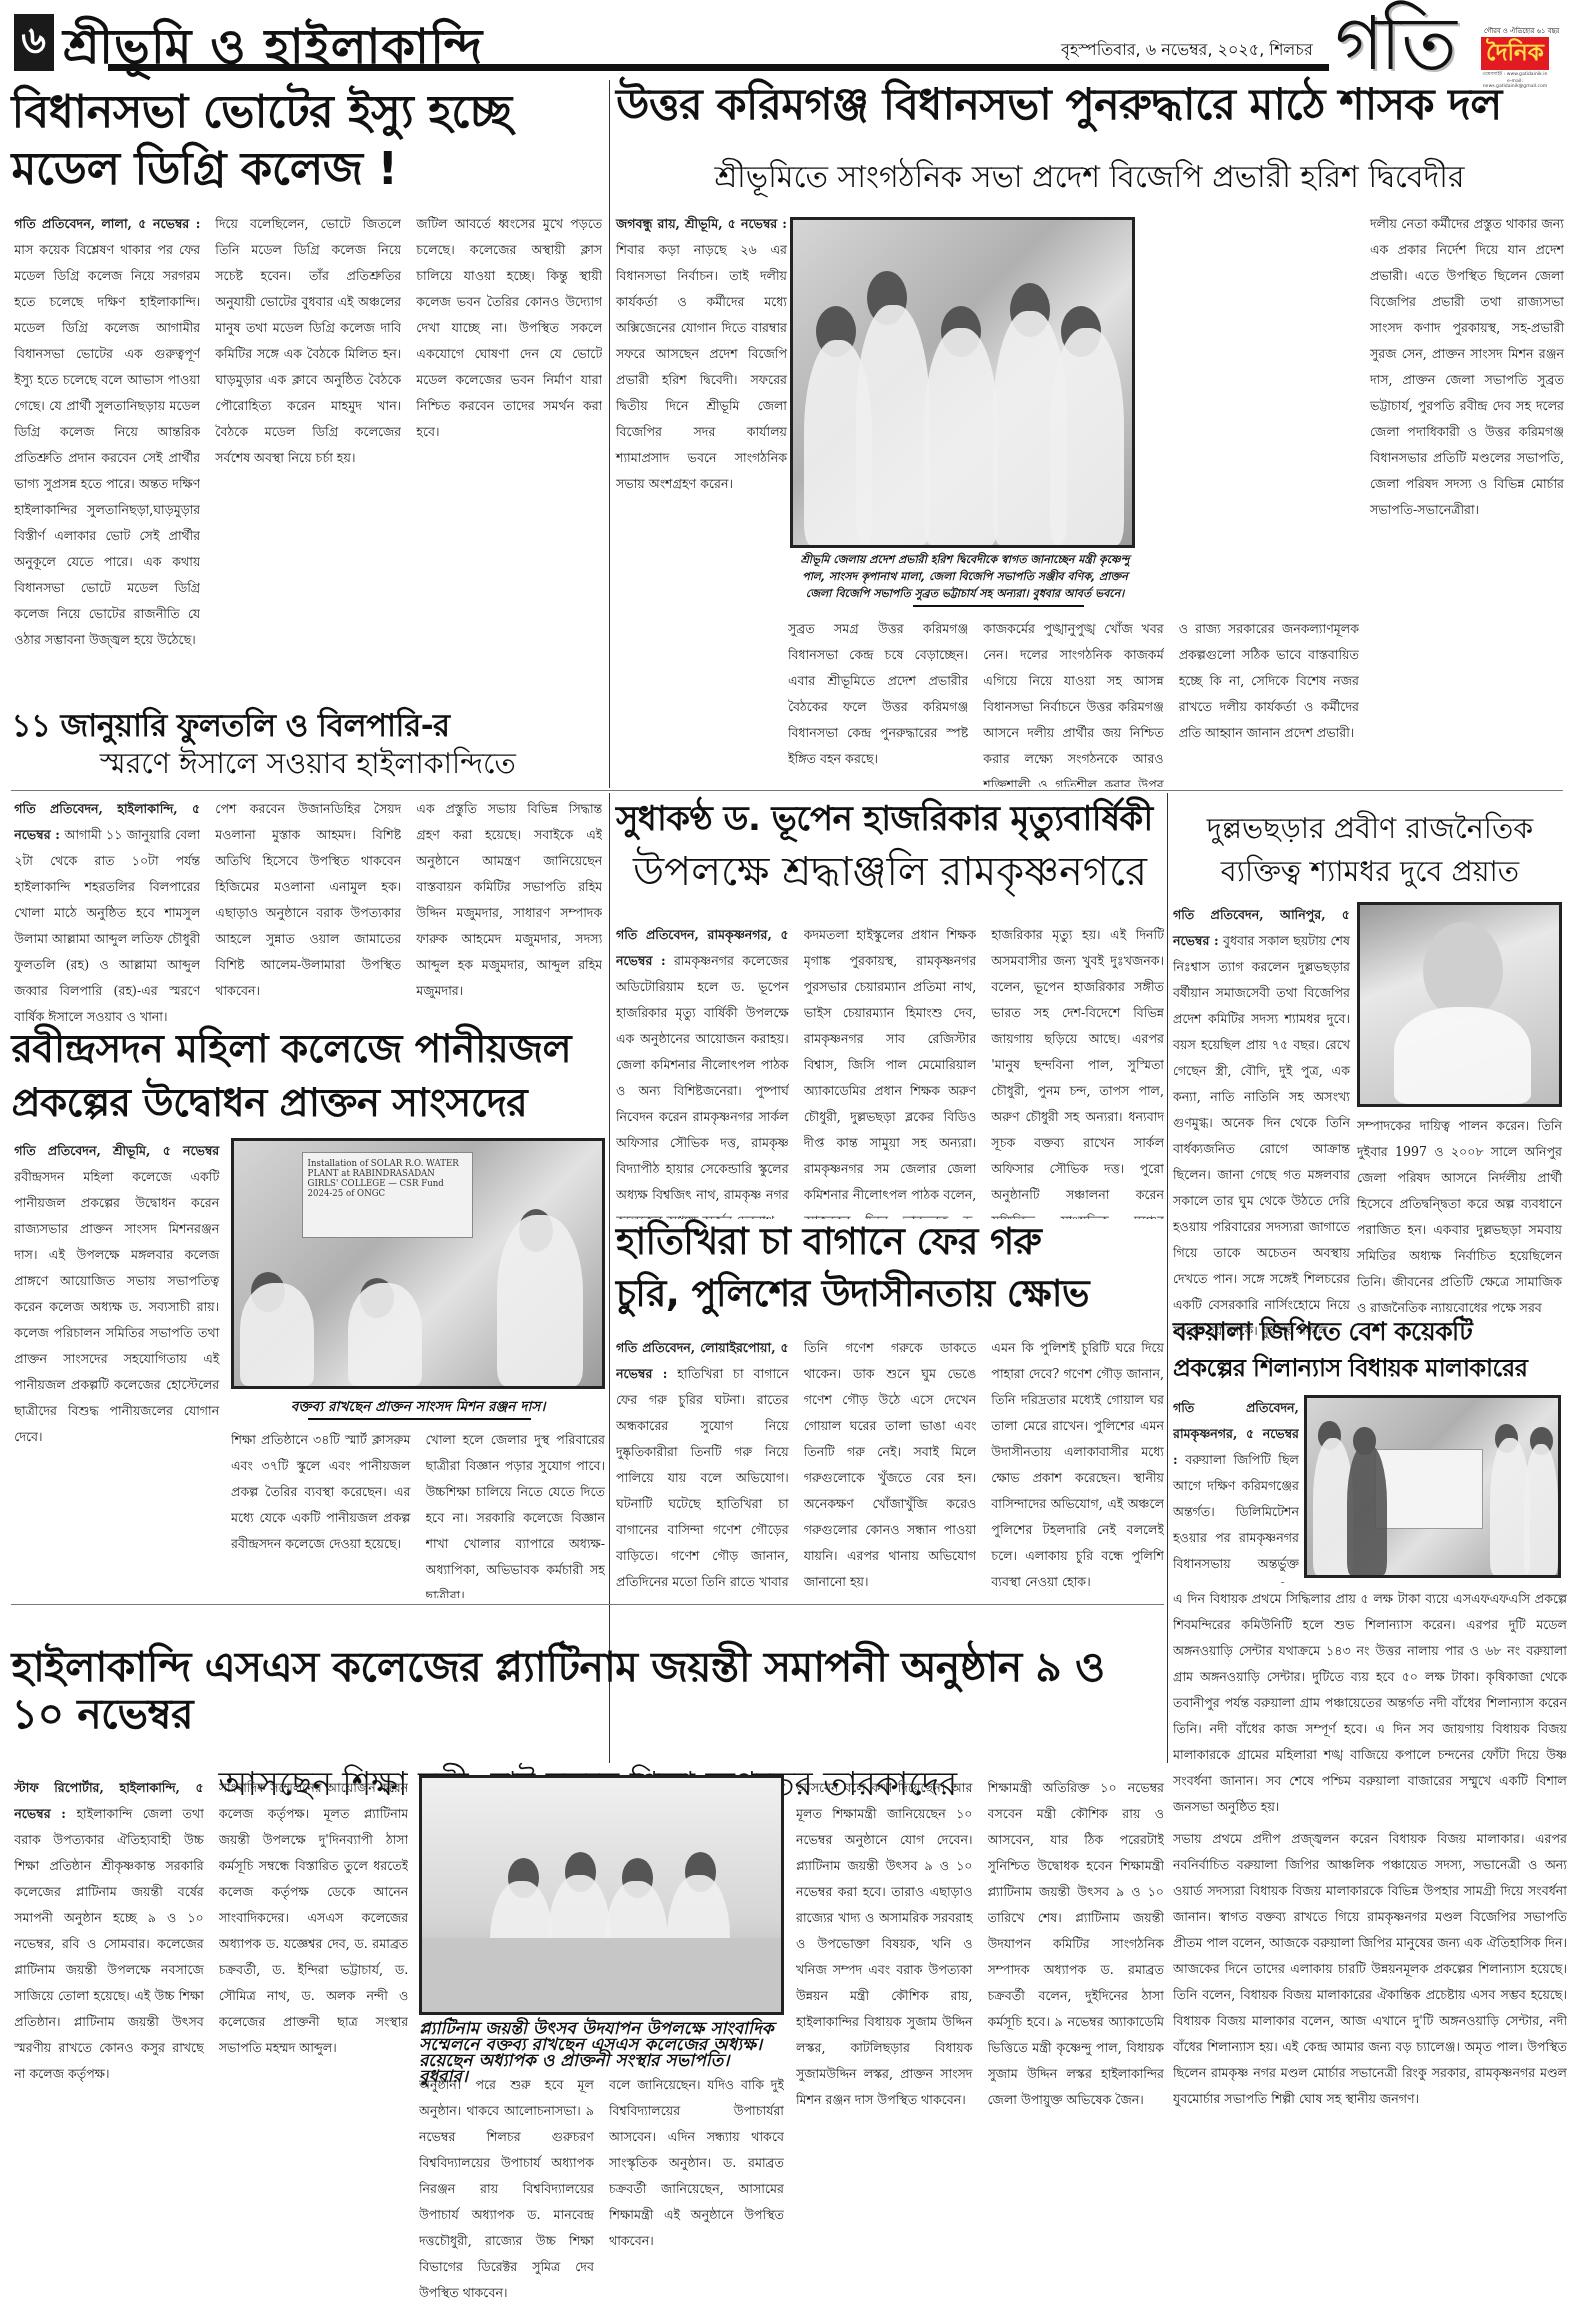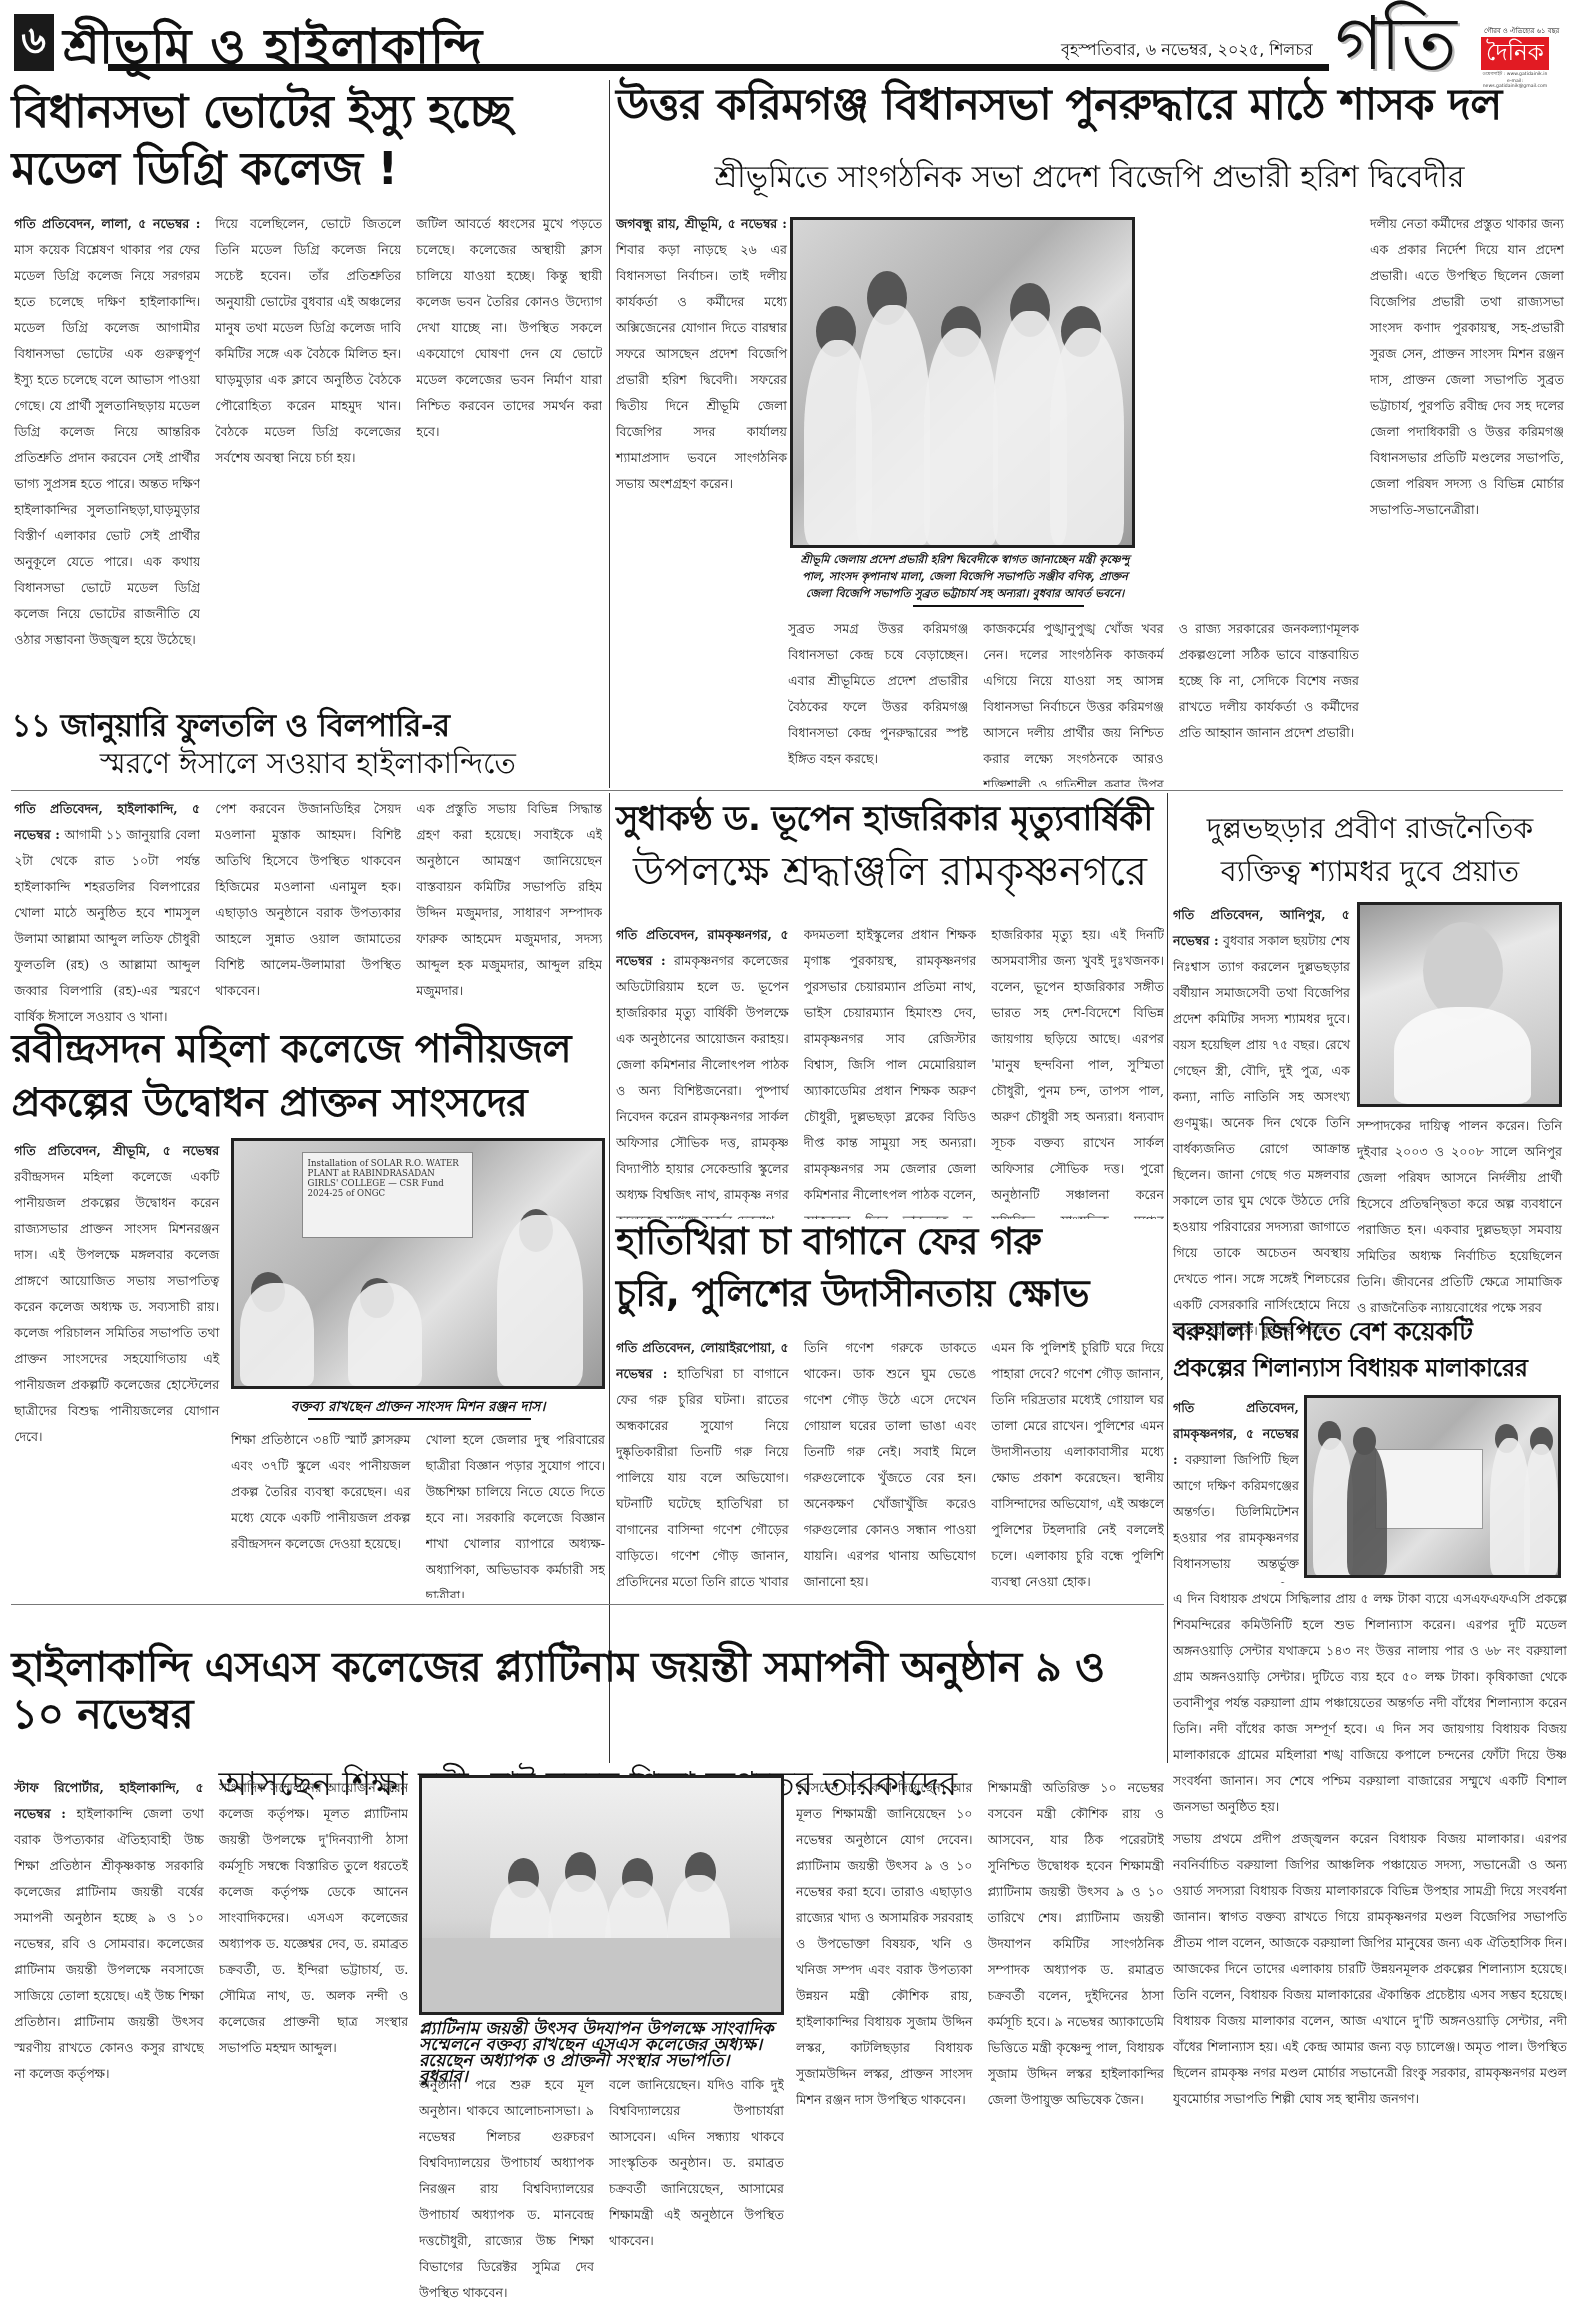--- a/index.html
+++ b/index.html
@@ -20,21 +20,21 @@
   .photo .head { position: absolute; border-radius: 50%; background: #555; }
   .caption { position: absolute; font-family: "DejaVu Sans", sans-serif; font-style: italic; font-weight: bold; font-size: 13.7px; text-align: center; color: #111; }
 
   
   #page-num { left: 13.7px; top: 13.7px; width: 40px; height: 57px; background: #1a1a1a; color: #fff; font-size: 38px; font-weight: bold; display: flex; align-items: center; justify-content: center; }
   #section-title { left: 63px; top: 10.3px; font-size: 48px; font-weight: bold; letter-spacing: 1.1px; }
   #mast-rule { left: 108px; top: 64px; width: 1221px; height: 6.8px; background: #111; }
   #date-line { left: 1061px; top: 37px; font-size: 16px; }
   #logo { left: 1335px; top: 5.7px; font-size: 74px; font-weight: normal; line-height: 1; letter-spacing: -3.4px; text-shadow: 2.3px 2.3px 0 #bbb; }
   #dainik-tag { left: 1484px; top: 25px; font-size: 6.8px; }
-  #dainik { left: 1481px; top: 37px; width: 68px; height: 33px; background: #e21b23; color: #ffffff; font-size: 23px; font-weight: normal; display: flex; align-items: center; justify-content: center; }
+  #dainik { left: 1481px; top: 37px; width: 68px; height: 33px; background: #e21b23; color: #fde047; font-size: 23px; font-weight: bold; display: flex; align-items: center; justify-content: center; }
   #dainik-sub { left: 1481px; top: 70px; font-size: 4.6px; width: 68px; text-align: center; color: #444; }
 </style>
 </head>
 <body>
 
 <div class="abs" id="page-num">৬</div>
 <div class="abs" id="section-title">শ্রীভূমি ও হাইলাকান্দি</div>
 <div class="abs" id="mast-rule"></div>
 <div class="abs" id="date-line">বৃহস্পতিবার, ৬ নভেম্বর, ২০২৫, শিলচর</div>
 <div class="abs" id="logo">গতি</div>
@@ -138,21 +138,21 @@
 <div class="abs sub" style="left:1173px;top:813px;width:394px;font-size:28.5px;">দুল্লভছড়ার প্রবীণ রাজনৈতিক</div>
 <div class="abs sub" style="left:1173px;top:856px;width:394px;font-size:28.5px;">ব্যক্তিত্ব শ্যামধর দুবে প্রয়াত</div>
 <div class="photo" style="left:1357px;top:902px;width:205px;height:205px;background:linear-gradient(160deg,#999 0%,#e8e8e8 35%,#bdbdbd 100%);">
   <div class="head" style="left:63px;top:17px;width:80px;height:97px;background:#cfcfcf;"></div>
   <div class="fig" style="left:34px;width:137px;height:97px;background:#fafafa;"></div>
 </div>
 <div class="abs" style="left:1173px;top:902px;width:177px;height:411px;">
   <div class="body-text"><span class="byline">গতি প্রতিবেদন, আনিপুর, ৫ নভেম্বর :</span> <span>বুধবার সকাল ছয়টায় শেষ নিঃশ্বাস ত্যাগ করলেন দুল্লভছড়ার বর্ষীয়ান সমাজসেবী তথা বিজেপির প্রদেশ কমিটির সদস্য শ্যামধর দুবে। বয়স হয়েছিল প্রায় ৭৫ বছর। রেখে গেছেন স্ত্রী, বৌদি, দুই পুত্র, এক কন্যা, নাতি নাতিনি সহ অসংখ্য গুণমুগ্ধ। অনেক দিন থেকে তিনি বার্ধক্যজনিত রোগে আক্রান্ত ছিলেন। জানা গেছে গত মঙ্গলবার সকালে তার ঘুম থেকে উঠতে দেরি হওয়ায় পরিবারের সদস্যরা জাগাতে গিয়ে তাকে অচেতন অবস্থায় দেখতে পান। সঙ্গে সঙ্গেই শিলচরের একটি বেসরকারি নার্সিংহোমে নিয়ে যাওয়া হয় তাকে। বুধবার সকাল</span></div>
 </div>
 <div class="abs" style="left:1357px;top:1113px;width:205px;height:200px;">
-  <div class="body-text">সম্পাদকের দায়িত্ব পালন করেন। তিনি দুইবার ২০০৩ ও ২০০৮ সালে অনিপুর জেলা পরিষদ আসনে নির্দলীয় প্রার্থী হিসেবে প্রতিদ্বন্দ্বিতা করে অল্প ব্যবধানে পরাজিত হন। একবার দুল্লভছড়া সমবায় সমিতির অধ্যক্ষ নির্বাচিত হয়েছিলেন তিনি। জীবনের প্রতিটি ক্ষেত্রে সামাজিক ও রাজনৈতিক ন্যায়বোধের পক্ষে সরব</div>
+  <div class="body-text">সম্পাদকের দায়িত্ব পালন করেন। তিনি দুইবার 1997 ও ২০০৮ সালে অনিপুর জেলা পরিষদ আসনে নির্দলীয় প্রার্থী হিসেবে প্রতিদ্বন্দ্বিতা করে অল্প ব্যবধানে পরাজিত হন। একবার দুল্লভছড়া সমবায় সমিতির অধ্যক্ষ নির্বাচিত হয়েছিলেন তিনি। জীবনের প্রতিটি ক্ষেত্রে সামাজিক ও রাজনৈতিক ন্যায়বোধের পক্ষে সরব</div>
 </div>
 
 <div class="abs hl" style="left:616px;top:1221px;width:548px;font-size:37px;">হাতিখিরা চা বাগানে ফের গরু</div>
 <div class="abs hl" style="left:616px;top:1273px;width:548px;font-size:37px;">চুরি, পুলিশের উদাসীনতায় ক্ষোভ</div>
 <div class="abs" style="left:616px;top:1335px;width:548px;height:263px;">
   <div class="cols" style="height:100%;">
     <div class="col body-text"><span class="byline">গতি প্রতিবেদন, লোয়াইরপোয়া, ৫ নভেম্বর :</span> <span>হাতিখিরা চা বাগানে ফের গরু চুরির ঘটনা। রাতের অন্ধকারের সুযোগ নিয়ে দুষ্কৃতিকারীরা তিনটি গরু নিয়ে পালিয়ে যায় বলে অভিযোগ। ঘটনাটি ঘটেছে হাতিখিরা চা বাগানের বাসিন্দা গণেশ গৌড়ের বাড়িতে। গণেশ গৌড় জানান, প্রতিদিনের মতো তিনি রাতে খাবার খাওয়ার শেষে গোয়াল ঘরের দরজা তালাবদ্ধ করে ঘুমাতে যান।</span></div>
     <div class="col body-text">তিনি গণেশ গরুকে ডাকতে থাকেন। ডাক শুনে ঘুম ভেঙে গণেশ গৌড় উঠে এসে দেখেন গোয়াল ঘরের তালা ভাঙা এবং তিনটি গরু নেই। সবাই মিলে গরুগুলোকে খুঁজতে বের হন। অনেকক্ষণ খোঁজাখুঁজি করেও গরুগুলোর কোনও সন্ধান পাওয়া যায়নি। এরপর থানায় অভিযোগ জানানো হয়।</div>
     <div class="col body-text">এমন কি পুলিশই চুরিটি ঘরে দিয়ে পাহারা দেবে? গণেশ গৌড় জানান, তিনি দরিদ্রতার মধ্যেই গোয়াল ঘর তালা মেরে রাখেন। পুলিশের এমন উদাসীনতায় এলাকাবাসীর মধ্যে ক্ষোভ প্রকাশ করেছেন। স্থানীয় বাসিন্দাদের অভিযোগ, এই অঞ্চলে পুলিশের টহলদারি নেই বললেই চলে। এলাকায় চুরি বন্ধে পুলিশি ব্যবস্থা নেওয়া হোক।</div>
   </div>

